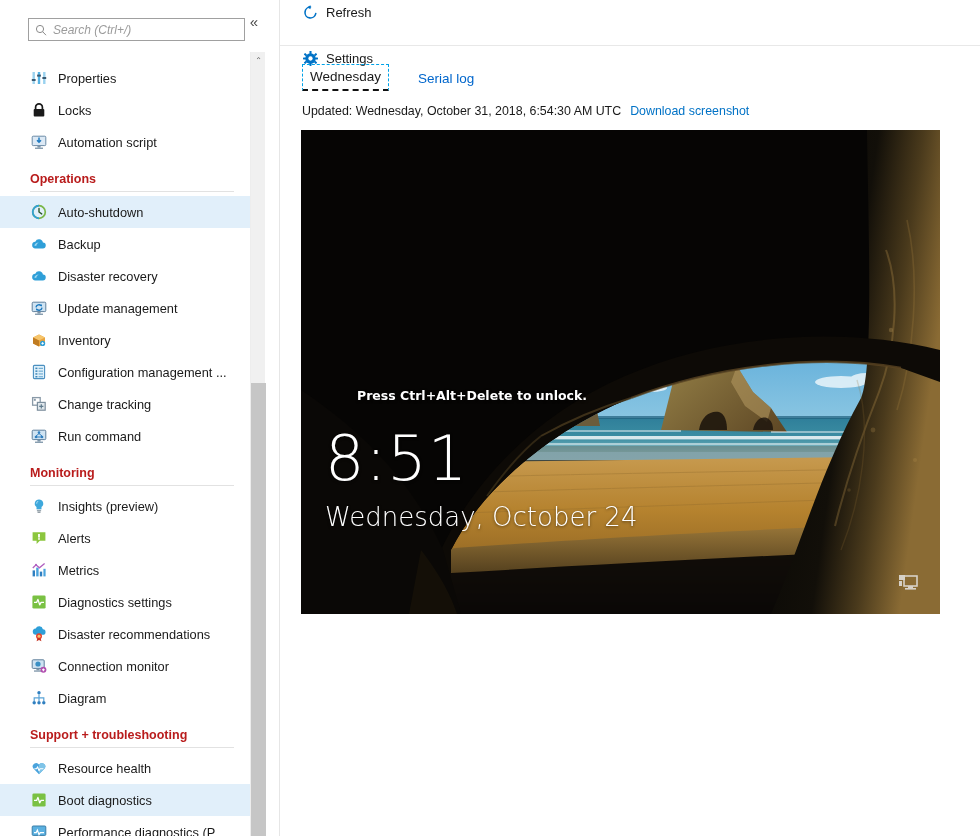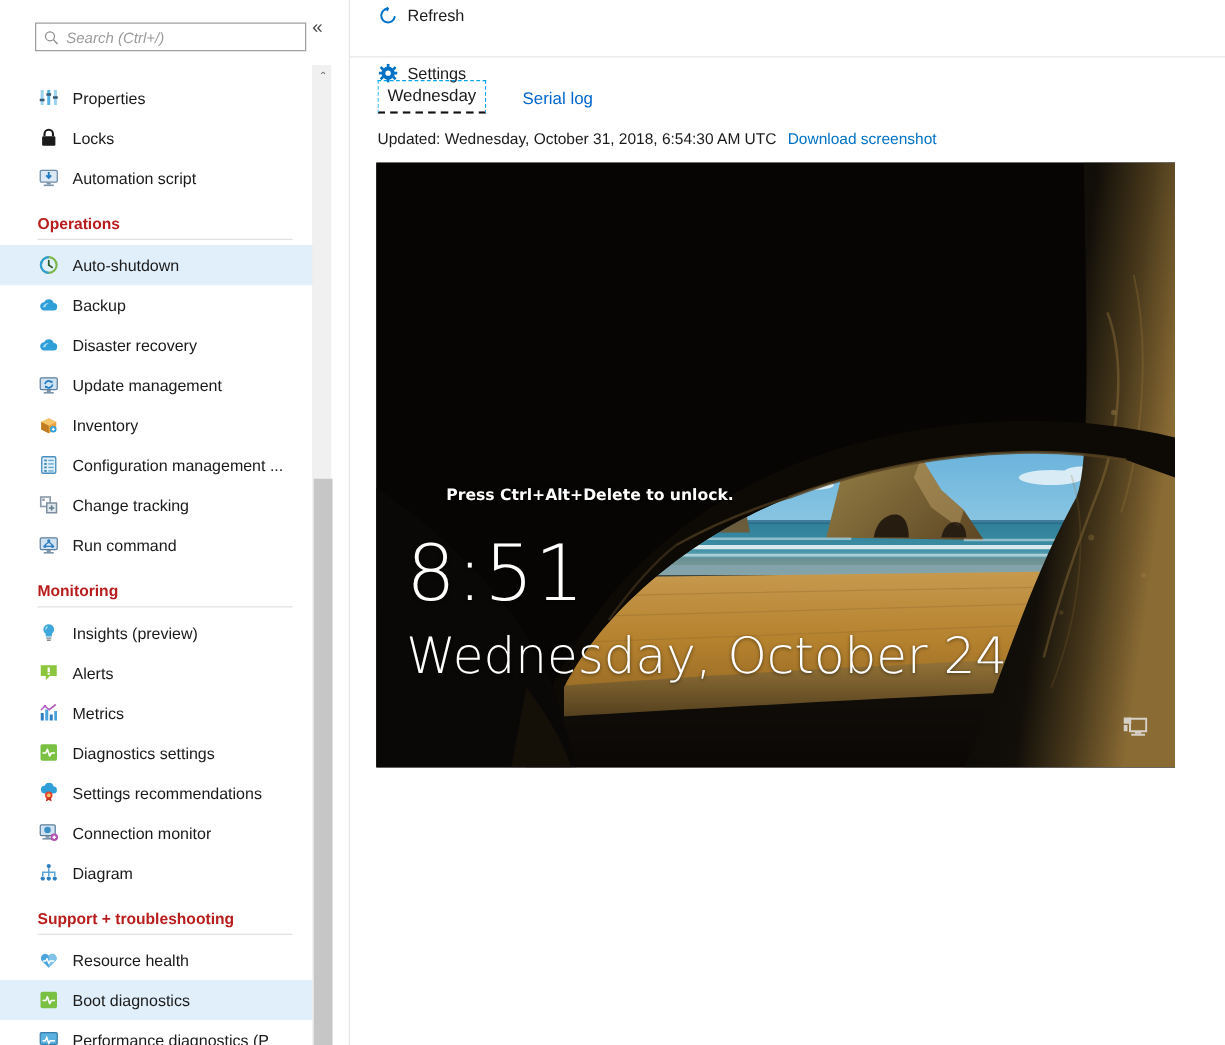--- a/index.html
+++ b/index.html
@@ -103,21 +103,21 @@
 
   
   #shot-wrap { position: relative; margin: 12px 0 0 21px; width: 639px; height: 484px; background:#000; overflow:hidden; }
   #shot { position: absolute; inset: 0; }
   .lock-text {
     position: absolute; color: #ffffff; font-family: "DejaVu Sans", sans-serif;
     text-shadow: 0 1px 3px rgba(0,0,0,.55); white-space: nowrap;
   }
   #lock-hint { left: 56px; top: 258px; font-size: 12.5px; font-weight: 600; }
   #lock-time { left: 24px; top: 292px; font-size: 62px; font-weight: 300; letter-spacing: 1px; }
-  #lock-date { left: 24px; top: 372px; font-size: 40px; font-weight: 300; }
+  #lock-date { left: 24px; top: 372px; font-size: 26px; font-weight: 300; }
   #ease-icon { position: absolute; right: 22px; bottom: 18px; opacity: .82; }
 </style>
 </head>
 <body>
 
 <div id="app">
 
   <div id="sidebar">
 
     <div id="sidebar-top">
@@ -324,21 +324,21 @@
             </div>
             <div class="nav-item">
               <span class="nav-ico">
                 <svg width="16" height="16" viewBox="0 0 16 16">
                   <path d="M4.6 8.8h7a2.8 2.8 0 0 0 .3-5.6 3.8 3.8 0 0 0-7.2-.6 2.7 2.7 0 0 0 .3 6.2z" fill="#2f9fd8"></path>
                   <circle cx="8" cy="10.2" r="3" fill="#e8432e"></circle>
                   <path d="M6.4 12.2 5.6 15.2l2.4-1.3 2.4 1.3-.8-3z" fill="#c62f1e"></path>
                   <circle cx="8" cy="10.2" r="1.5" fill="#f6c56b"></circle>
                 </svg>
               </span>
-              <span>Settings recommendations</span>
+              <span>Disaster recommendations</span>
             </div>
             <div class="nav-item">
               <span class="nav-ico">
                 <svg width="16" height="16" viewBox="0 0 16 16">
                   <rect x="1.2" y="1.8" width="12" height="8.6" rx="1" fill="#cfe3f2" stroke="#5f7f9b" stroke-width="1"></rect>
                   <rect x="5.4" y="10.8" width="3.2" height="1.5" fill="#7c94a8"></rect>
                   <rect x="3" y="12.4" width="8" height="1.3" fill="#7c94a8"></rect>
                   <circle cx="7" cy="6" r="2.6" fill="#3a8fc4"></circle>
                   <circle cx="12.4" cy="11.8" r="3" fill="#b24fb0"></circle>
                   <path d="M11 11.8h2.8M12.4 10.4v2.8" stroke="#fff" stroke-width="1.1"></path>

